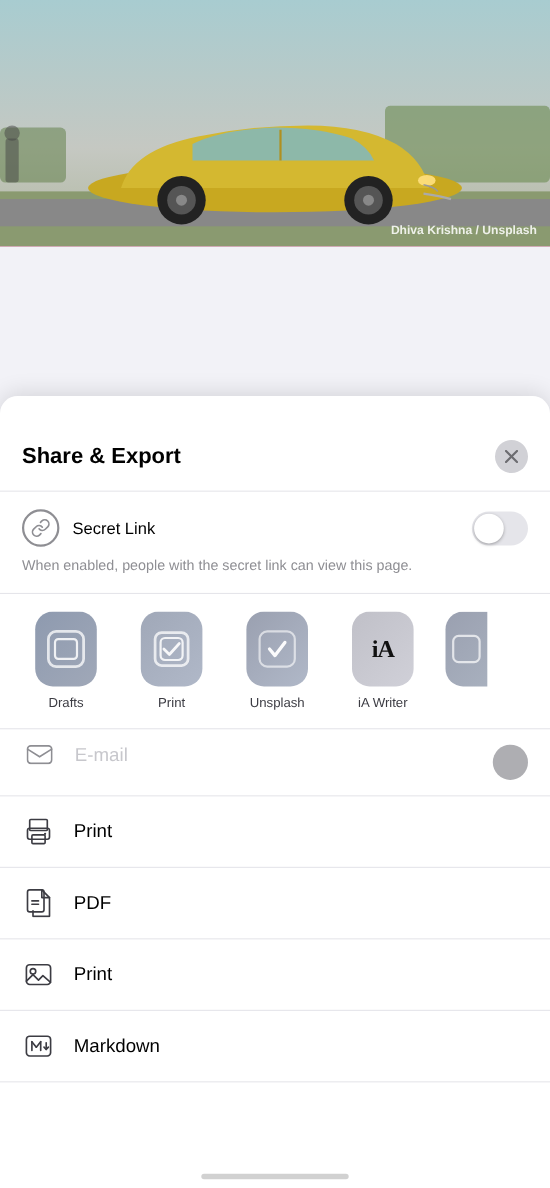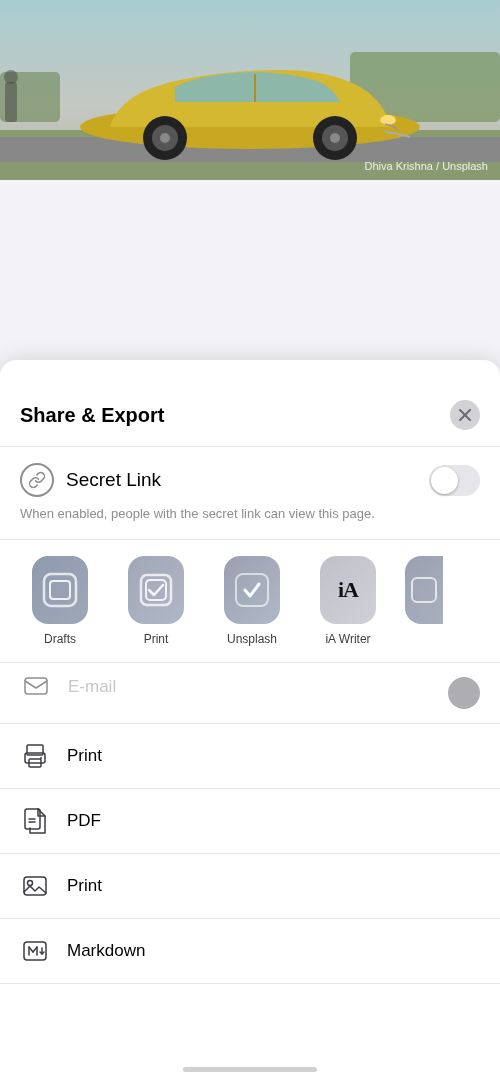--- a/index.html
+++ b/index.html
@@ -149,21 +149,21 @@
       height: 34px;
       border-radius: 50%;
       border: 2px solid #8e8e93;
       display: flex;
       align-items: center;
       justify-content: center;
       font-size: 16px;
       color: #8e8e93;
     }
     .secret-link-label {
-      font-size: 19px;
+      font-size: 15px;
       font-weight: 500;
       color: #000;
     }
     .toggle {
       width: 51px;
       height: 31px;
       background: #e5e5ea;
       border-radius: 15.5px;
       position: relative;
       cursor: pointer;
@@ -301,23 +301,24 @@
       height: 5px;
       background: #000;
       border-radius: 3px;
       opacity: 0.18;
     }
 
     
     .bg-scene {
       position: absolute;
       top: 0; left: 0; right: 0;
-      height: 180px;
+      height: 224px;
       background: #ec4899;
       overflow: hidden;
+      font-weight: bold;
     }
     .bg-sky { background: linear-gradient(180deg, #a8ccd0 0%, #c5c8c2 60%, #b0b8a0 100%); width: 100%; height: 100%; position: absolute; }
     .bg-ground { position: absolute; bottom: 0; left: 0; right: 0; height: 50px; background: #8a9a70; }
   </style>
 </head>
 <body>
 
 <div class="status-bar">
   <span class="status-time">9:41</span>
   <div class="status-icons">

